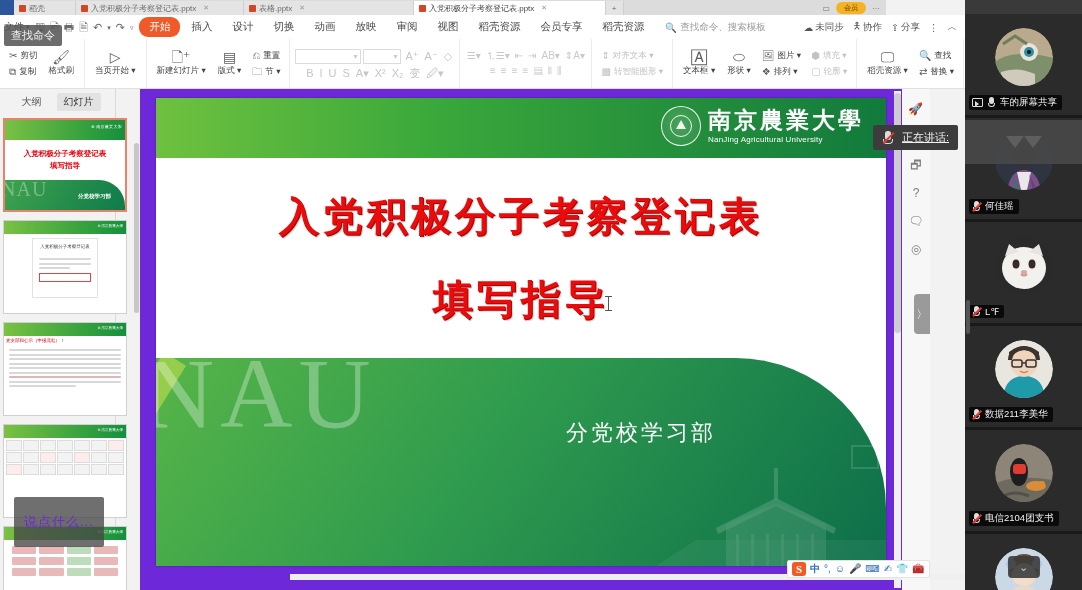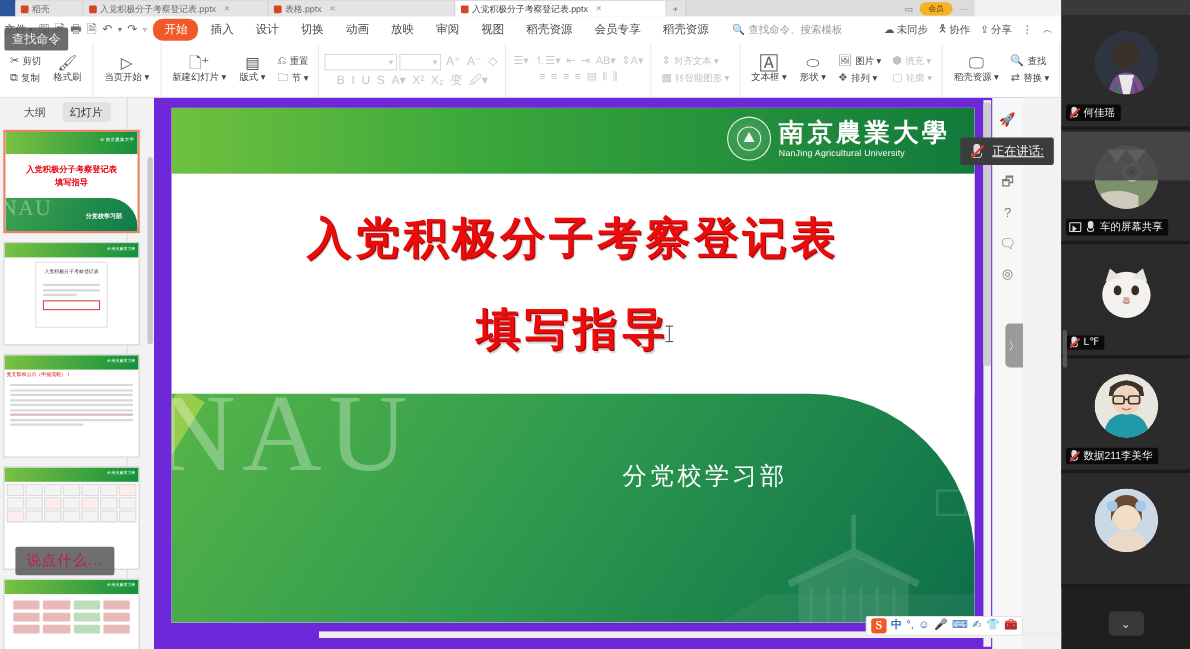--- a/index.html
+++ b/index.html
@@ -172,22 +172,22 @@
   .tg-table { display: grid; grid-template-columns: repeat(7,1fr); gap: 1px; padding: 2px;}
   .tg-cell { height: 11px; background: #f3f3f3; border: .5px solid #dcdcdc; }
   .tg-cell.red { background: #fdecec; }
   .tg-grid4 { display: grid; grid-template-columns: repeat(4,1fr); gap: 3px; padding: 6px 8px;}
   .tg-chip { height: 8px; background: #e9b9b9; border-radius: 1px; }
   .tg-chip.g { background: #bcdcbc; }
 
   
   .thumb-tip {
     position: absolute; left: 14px; top: 497px;
-    background: rgba(70,70,70,.78); color: #be185d;
-    font-size: 13px; padding: 4px 10px; border-radius: 2px;
+    background: rgba(70,70,70,.78); color: #6d28d9;
+    font-size: 13px; padding: 16px 10px; border-radius: 2px;
     white-space: nowrap; letter-spacing: 1px;
   }
 
   
   .canvas-area {
     position: absolute; left: 140px; top: 89px; width: 790px; height: 501px;
     background: #6d28d9;
   }
   .slide-frame {
     position: absolute; left: 16px; top: 9px; width: 730px; height: 468px;
@@ -826,57 +826,57 @@
       <span class="ime-ic">🧰</span>
     </div>
   </div>
 
   <div class="meet-panel">
     <div class="meet-topbar"></div>
 
     <div class="vtile">
       <div class="avatar">
         <svg width="58" height="58" viewBox="0 0 58 58">
-          <circle cx="29" cy="29" r="29" fill="#2f3540"></circle>
-          <circle cx="29" cy="22" r="12" fill="#3a2f2a"></circle>
-          <path d="M12 58 Q16 38 29 38 Q42 38 46 58 Z" fill="#7a4f8c"></path>
-          <path d="M22 40 L26 58 L32 58 L36 40 Z" fill="#e8e8e8"></path>
-          <path d="M17 42 L20 58 L24 58 Z" fill="#2d7f5a"></path>
-          <path d="M34 42 L38 58 L42 58 Z" fill="#6a3f7c"></path>
-        </svg>
-      </div>
-      <div class="nametag">
-        <span class="mic muted">
-          <span class="body"></span>
-            <span class="stand"></span>
-            <span class="slash"></span>
-        </span>
-        <span class="nm">何佳瑶</span>
-      </div>
-    </div>
-
-    <div class="vtile">
-      <div class="avatar">
-        <svg width="58" height="58" viewBox="0 0 58 58">
           <circle cx="29" cy="29" r="29" fill="#b9a98d"></circle>
           <path d="M0 34 Q18 20 58 30 L58 58 L0 58 Z" fill="#7d8f6b"></path>
           <circle cx="34" cy="24" r="9" fill="#e8e4da"></circle>
           <circle cx="34" cy="24" r="5" fill="#2c8fa0"></circle>
           <circle cx="34" cy="24" r="2" fill="#111"></circle>
           <path d="M8 16 L20 8 L32 16" stroke="#6f7f5e" stroke-width="3" fill="none"></path>
           <path d="M6 44 Q22 38 40 46 L40 58 L6 58 Z" fill="#cfcabb"></path>
         </svg>
       </div>
       <div class="nametag">
         <span class="share-ic"></span>
         <span class="mic">
           <span class="body"></span>
             <span class="stand"></span>
         </span>
         <span class="nm">车的屏幕共享</span>
+      </div>
+    </div>
+
+    <div class="vtile">
+      <div class="avatar">
+        <svg width="58" height="58" viewBox="0 0 58 58">
+          <circle cx="29" cy="29" r="29" fill="#2f3540"></circle>
+          <circle cx="29" cy="22" r="12" fill="#3a2f2a"></circle>
+          <path d="M12 58 Q16 38 29 38 Q42 38 46 58 Z" fill="#7a4f8c"></path>
+          <path d="M22 40 L26 58 L32 58 L36 40 Z" fill="#e8e8e8"></path>
+          <path d="M17 42 L20 58 L24 58 Z" fill="#2d7f5a"></path>
+          <path d="M34 42 L38 58 L42 58 Z" fill="#6a3f7c"></path>
+        </svg>
+      </div>
+      <div class="nametag">
+        <span class="mic muted">
+          <span class="body"></span>
+            <span class="stand"></span>
+            <span class="slash"></span>
+        </span>
+        <span class="nm">何佳瑶</span>
       </div>
     </div>
 
     <div class="vtile">
       <div class="avatar">
         <svg width="58" height="58" viewBox="0 0 58 58">
           <circle cx="29" cy="29" r="29" fill="#2a2a2a"></circle>
           <ellipse cx="29" cy="32" rx="22" ry="21" fill="#f3f1ee"></ellipse>
           <path d="M10 20 L14 8 L24 16 Z" fill="#e8e4df"></path>
           <path d="M48 20 L44 8 L34 16 Z" fill="#e8e4df"></path>
@@ -913,20 +913,41 @@
       <div class="nametag">
         <span class="mic muted">
           <span class="body"></span>
             <span class="stand"></span>
             <span class="slash"></span>
         </span>
         <span class="nm">数据211李美华</span>
       </div>
     </div>
 
+    <div class="vtile">
+      <div class="avatar">
+        <svg width="58" height="58" viewBox="0 0 58 58">
+          <circle cx="29" cy="29" r="29" fill="#8c8578"></circle>
+          <path d="M0 40 Q20 30 58 36 L58 58 L0 58 Z" fill="#6f6a5e"></path>
+          <ellipse cx="24" cy="28" rx="9" ry="14" fill="#1e1e1e"></ellipse>
+          <rect x="18" y="20" width="13" height="10" rx="3" fill="#e03c31"></rect>
+          <ellipse cx="41" cy="42" rx="10" ry="5" fill="#d98c3a"></ellipse>
+          <circle cx="47" cy="40" r="3" fill="#d98c3a"></circle>
+          <path d="M8 52 Q20 46 34 52" stroke="#55514a" stroke-width="3" fill="none"></path>
+        </svg>
+      </div>
+      <div class="nametag">
+        <span class="mic muted">
+          <span class="body"></span>
+            <span class="stand"></span>
+            <span class="slash"></span>
+        </span>
+        <span class="nm">电信2104团支书</span>
+      </div>
+    </div>
 
     <div class="vtile">
       <div class="avatar">
         <svg width="58" height="58" viewBox="0 0 58 58">
           <circle cx="29" cy="29" r="29" fill="#cbd8e6"></circle>
           <path d="M10 58 Q12 38 29 38 Q46 38 48 58 Z" fill="#e8d9c8"></path>
           <ellipse cx="29" cy="24" rx="13" ry="14" fill="#f3ddc6"></ellipse>
           <path d="M15 22 Q16 6 29 6 Q42 6 43 22 L43 30 Q40 16 29 15 Q18 16 15 30 Z" fill="#6b4a32"></path>
           <circle cx="16" cy="16" r="5" fill="#a8c8e8"></circle>
           <circle cx="42" cy="16" r="5" fill="#a8c8e8"></circle>

